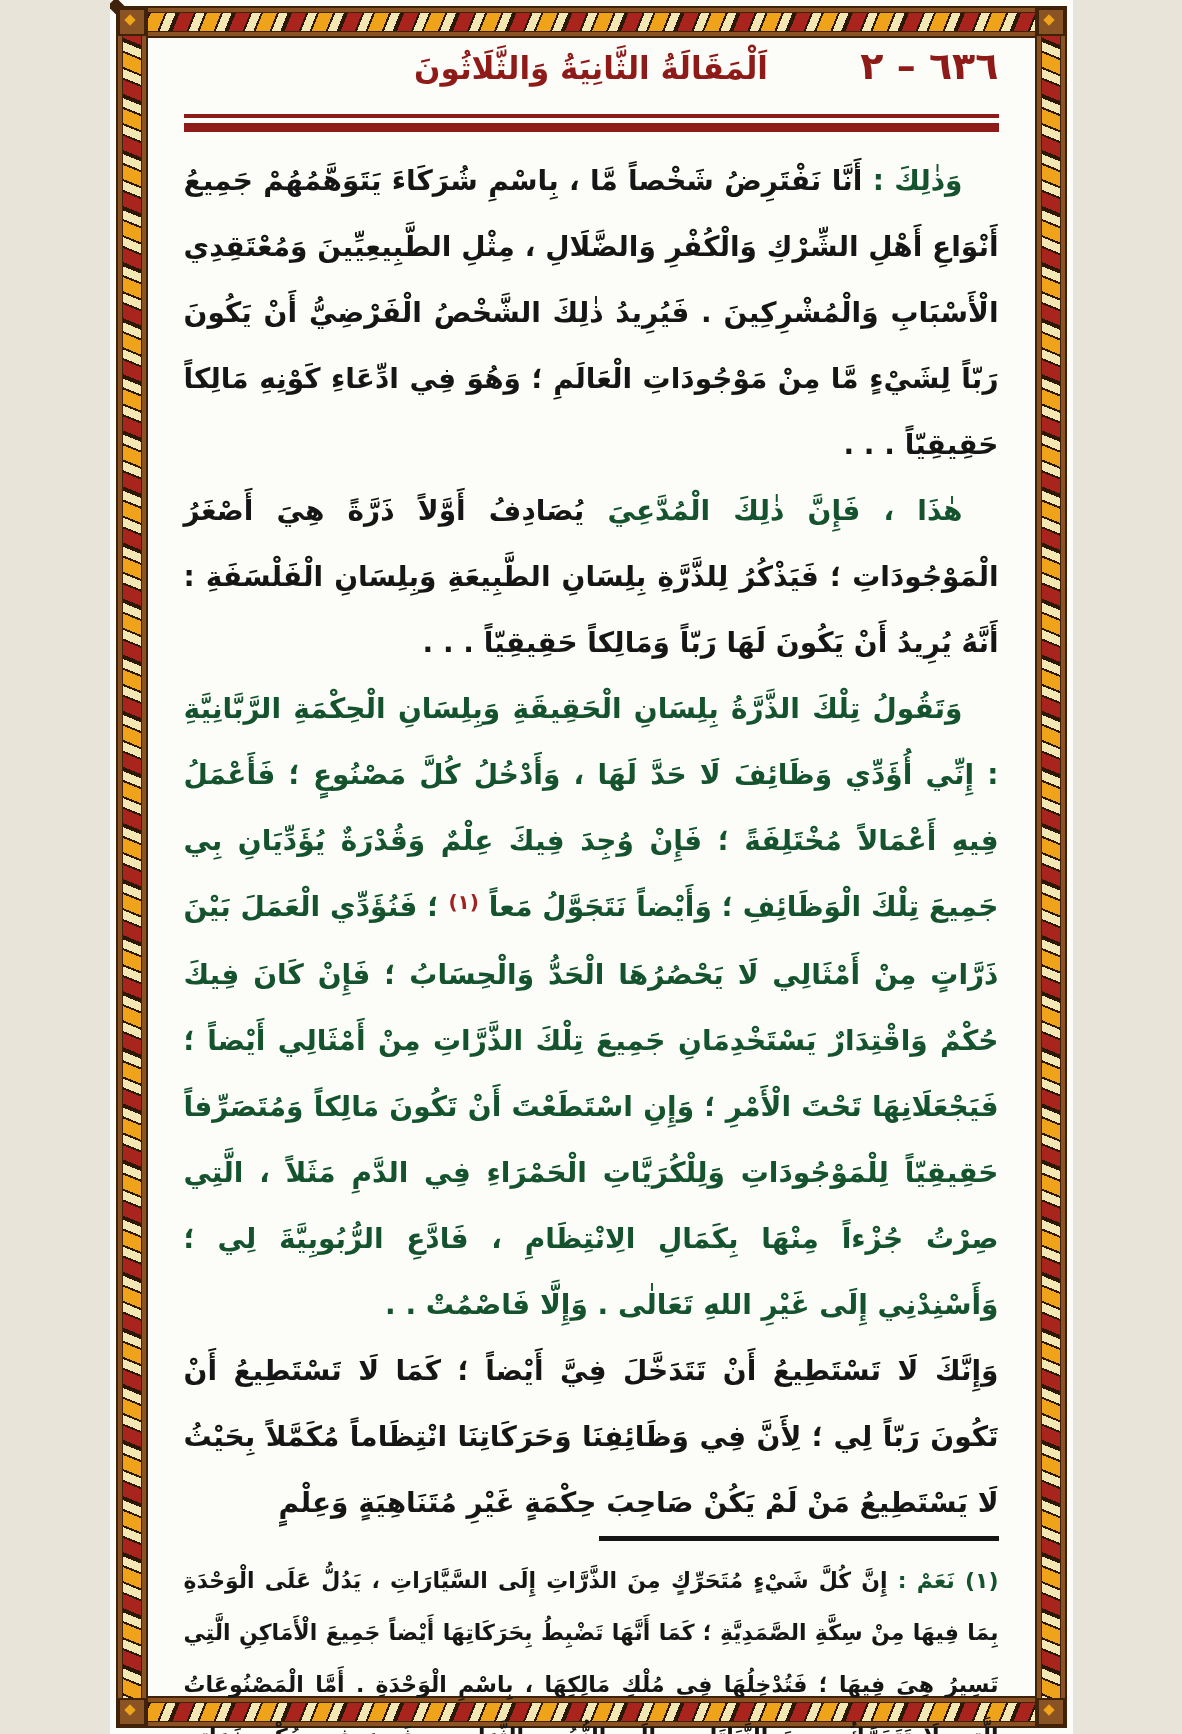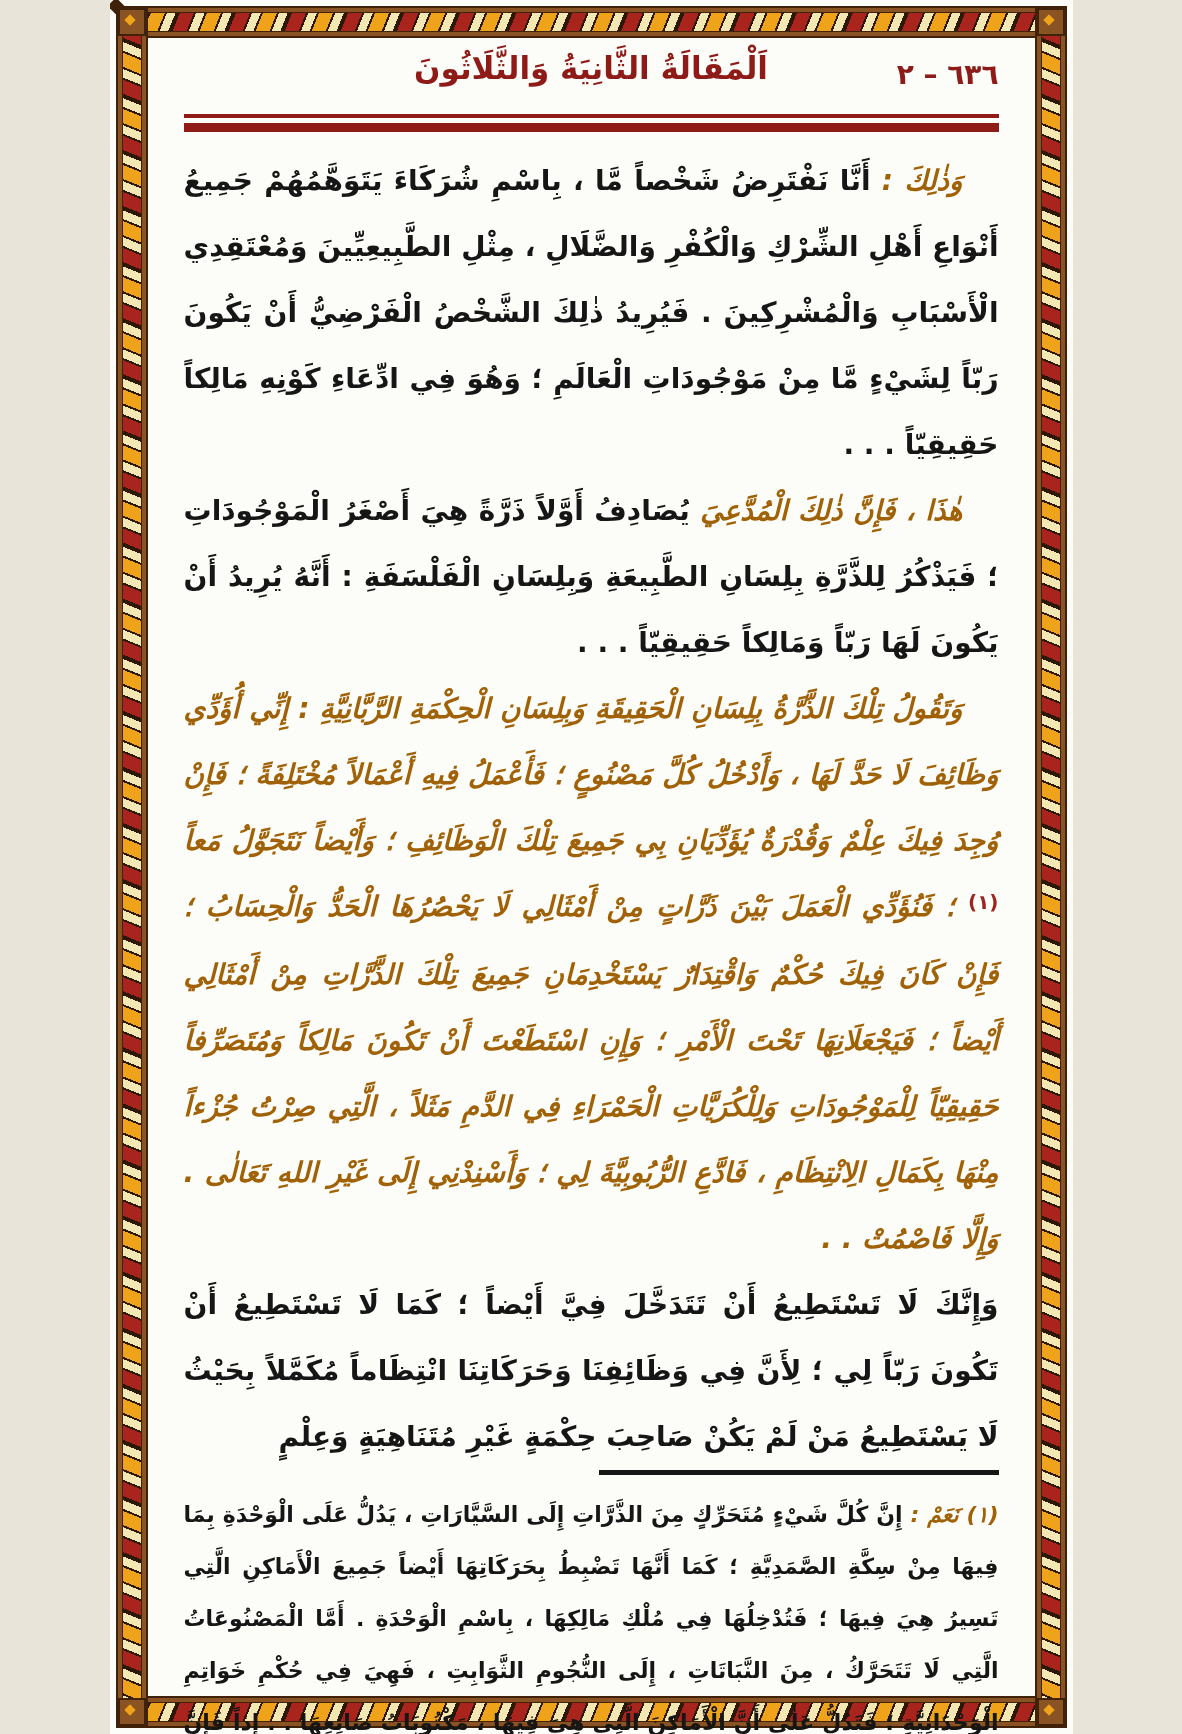--- a/index.html
+++ b/index.html
@@ -46,33 +46,33 @@
     position:absolute;top:44px;right:74px;bottom:42px;left:74px;
     display:flex;flex-direction:column;
     direction:rtl;
   }
   .hdr{position:relative;height:62px;flex:none;}
   .hdr-title{
     position:absolute;left:50%;top:6px;transform:translateX(-50%);
     font-size:31px;font-weight:bold;color:#8e1b18;white-space:nowrap;
   }
   .hdr-num{
-    position:absolute;right:0;top:14px;
-    font-size:28px;font-weight:bold;color:#8e1b18;white-space:nowrap;
+    position:absolute;right:0;top:0;
+    font-size:38px;font-weight:bold;color:#8e1b18;white-space:nowrap;
   }
   .rule{flex:none;margin-top:8px;}
   .rule-thin{height:4px;background:#8e1b18;}
   .rule-thick{height:9px;background:#8e1b18;margin-top:5px;}
   .bodytext{flex:none;margin-top:16px;}
   .bodytext p{
     margin:0;font-size:28px;line-height:66px;font-weight:bold;
     color:#161616;text-align:justify;
   }
   .indent{text-indent:36px;}
-  .red{color:#a16207;font-style:italic;}
+  .red{color:#14532d;}
   .fnref{font-size:20px;position:relative;top:-7px;color:#9e2420;font-weight:bold;}
   
   .footnote{margin-top:auto;flex:none;padding-bottom:6px;}
   .fn-sep{width:400px;height:5px;background:#161616;margin-bottom:14px;}
   .footnote p{
     margin:0;font-size:22px;line-height:52px;font-weight:bold;
     color:#161616;text-align:justify;
   }
 </style>
 </head>

